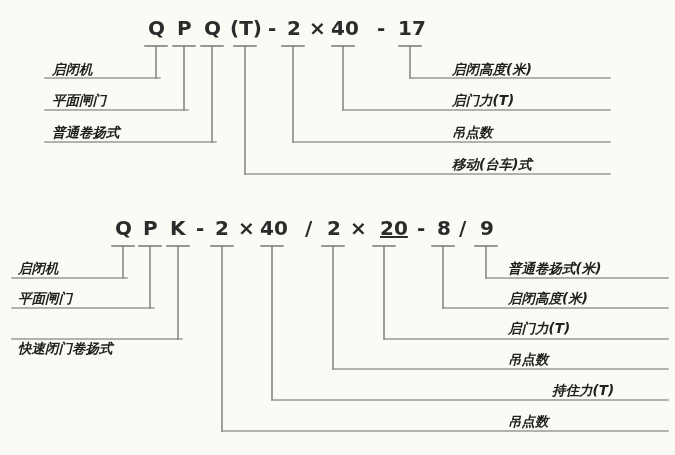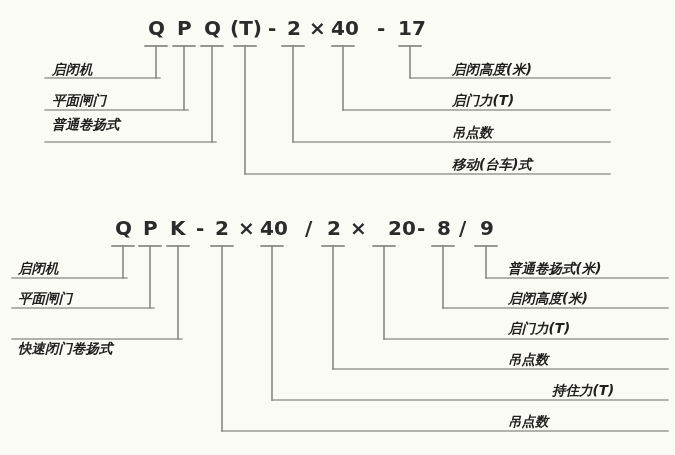--- a/index.html
+++ b/index.html
@@ -125,21 +125,21 @@
         <span class="code-char" style="left: 268px; top: 18px;">-</span>
         <span class="code-char" style="left: 287px; top: 18px;">2</span>
         <span class="code-char" style="left: 309px; top: 18px;">×</span>
         <span class="code-char" style="left: 331px; top: 18px;">40</span>
         <span class="code-char" style="left: 377px; top: 18px;">-</span>
         <span class="code-char" style="left: 398px; top: 18px; text-align: right;">17</span>
       </div>
     <div id="top-left-labels">
         <div class="label left" style="left: 52px; top: 63px;">启闭机</div>
         <div class="label left" style="left: 52px; top: 94px;">平面闸门</div>
-        <div class="label left" style="left: 52px; top: 118px;">普通卷扬式</div>
+        <div class="label left" style="left: 52px; top: 126px;">普通卷扬式</div>
       </div>
     <div id="top-right-labels">
         <div class="label right" style="left: 452px; top: 63px;">启闭高度(米)</div>
         <div class="label right" style="left: 452px; top: 94px;">启门力(T)</div>
         <div class="label right" style="left: 452px; top: 126px;">吊点数</div>
         <div class="label right" style="left: 452px; top: 158px;">移动(台车)式</div>
       </div>
   </div>
 
   <div>
@@ -147,21 +147,21 @@
         <span class="code-char" style="left: 115px; top: 218px;">Q</span>
         <span class="code-char" style="left: 143px; top: 218px;">P</span>
         <span class="code-char" style="left: 170px; top: 218px;">K</span>
         <span class="code-char" style="left: 196px; top: 218px;">-</span>
         <span class="code-char" style="left: 215px; top: 218px;">2</span>
         <span class="code-char" style="left: 238px; top: 218px;">×</span>
         <span class="code-char" style="left: 260px; top: 218px;">40</span>
         <span class="code-char" style="left: 305px; top: 218px;">/</span>
         <span class="code-char" style="left: 327px; top: 218px;">2</span>
         <span class="code-char" style="left: 350px; top: 218px;">×</span>
-        <span class="code-char" style="left: 388px; top: 218px;">20</span>
+        <span class="code-char" style="left: 380px; top: 218px; text-decoration: underline;">20</span>
         <span class="code-char" style="left: 417px; top: 218px;">-</span>
         <span class="code-char" style="left: 437px; top: 218px;">8</span>
         <span class="code-char" style="left: 459px; top: 218px;">/</span>
         <span class="code-char" style="left: 480px; top: 218px;">9</span>
       </div>
     <div id="bottom-left-labels">
         <div class="label left" style="left: 18px; top: 262px;">启闭机</div>
         <div class="label left" style="left: 18px; top: 292px;">平面闸门</div>
         <div class="label left" style="left: 18px; top: 322px; margin-top: 20px;">快速闭门卷扬式</div>
       </div>

